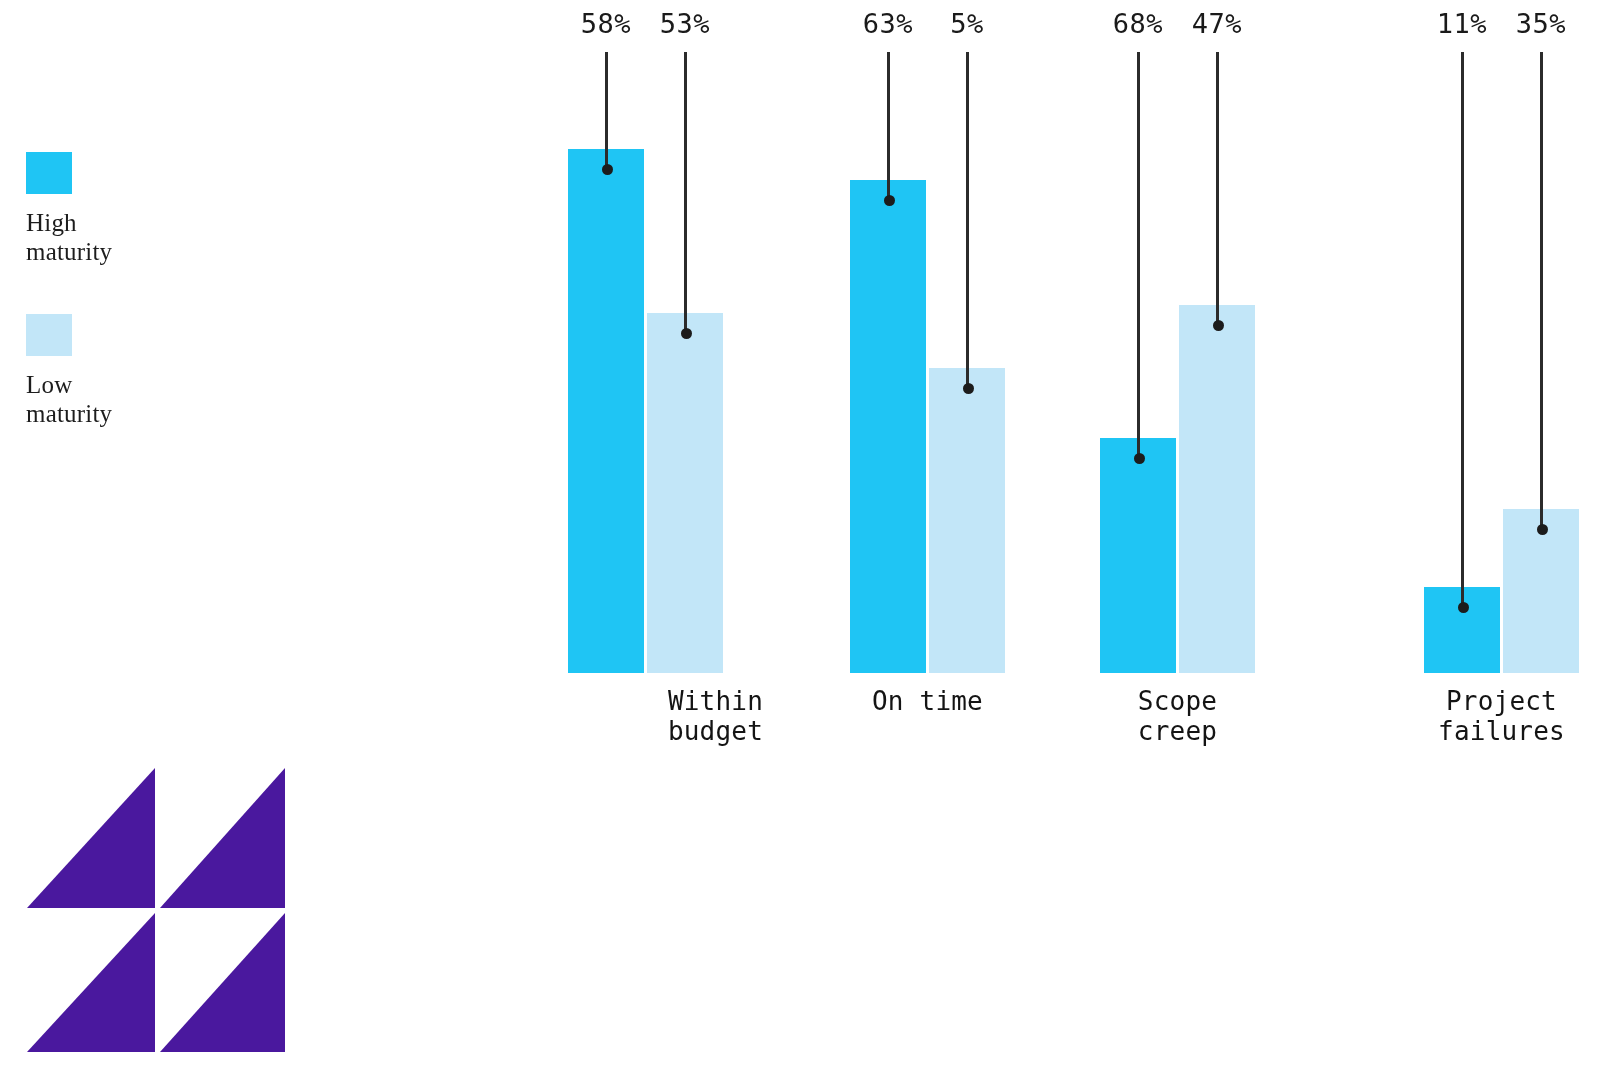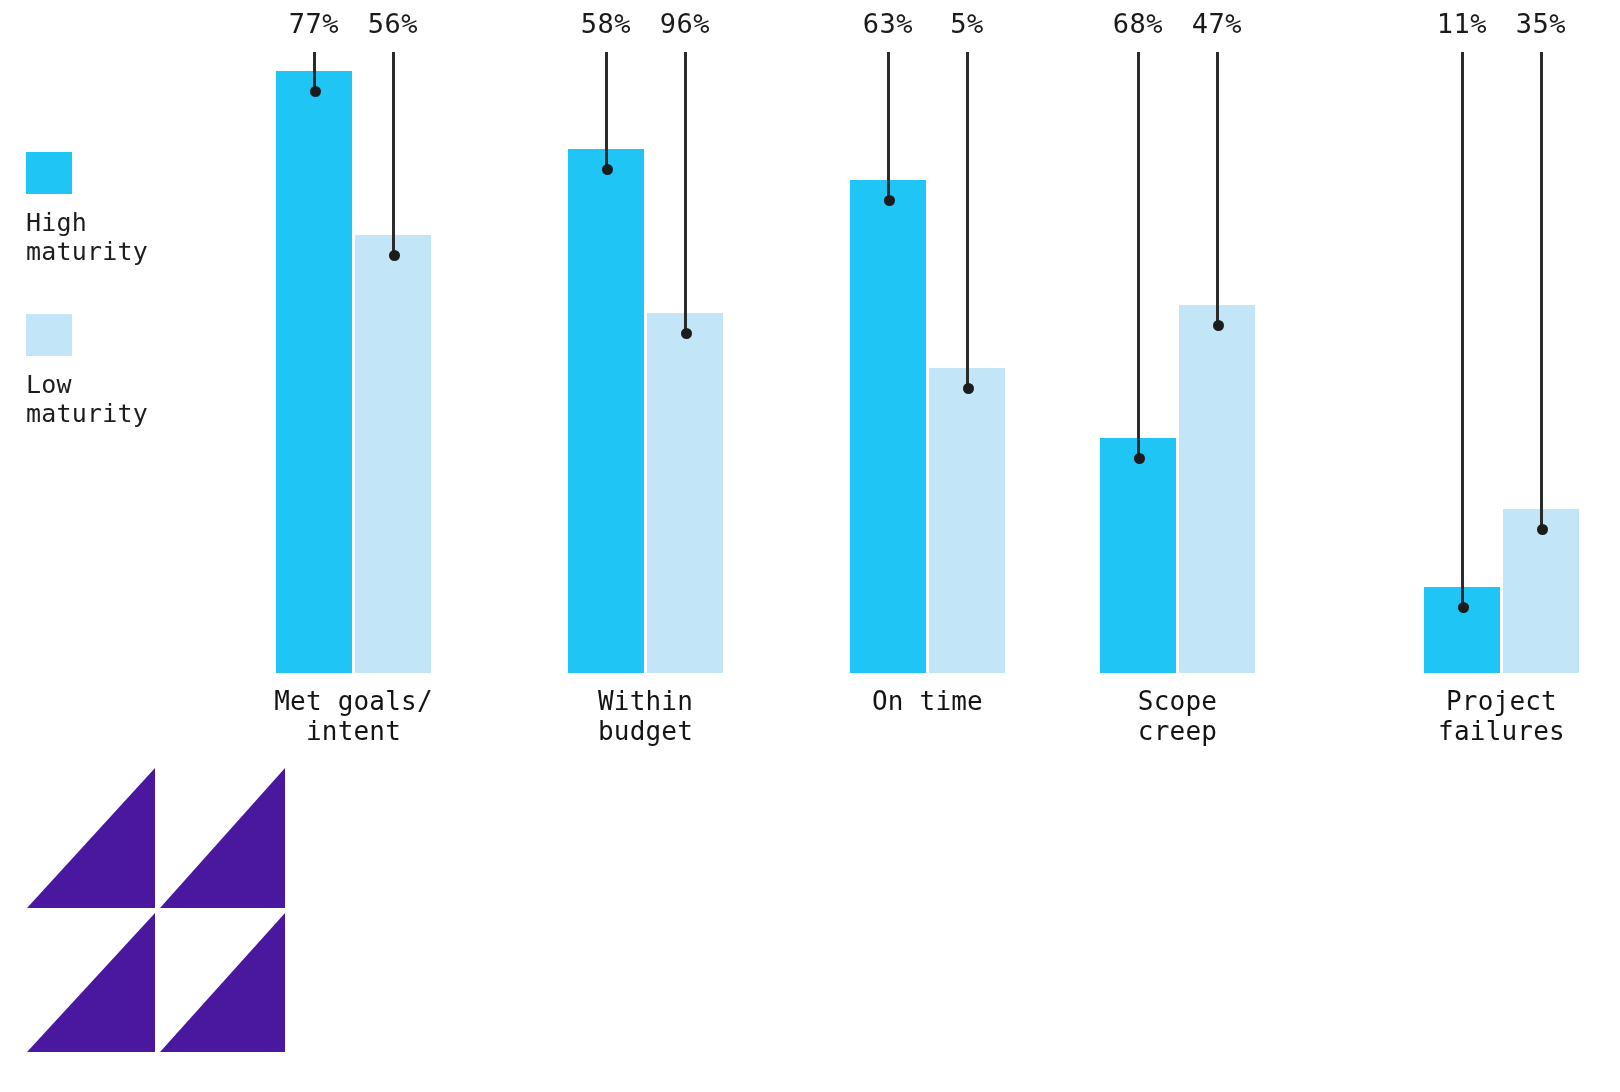--- a/index.html
+++ b/index.html
@@ -37,20 +37,21 @@
     display: block;
   }
   .legend-label {
     display: block;
     margin-top: 14px;
     font-size: 25px;
     line-height: 29px;
     letter-spacing: 0.2px;
     white-space: pre-line;
     color: #1d1d1d;
+    font-family: Liberation Serif, serif;
   }
 
   
   .plot {
     position: absolute;
     left: 0;
     top: 0;
     width: 1620px;
     height: 760px;
   }
@@ -119,42 +120,30 @@
 maturity</span>
     </div>
     <div class="legend-entry">
       <span class="legend-swatch" id="sw1" style="background: rgb(194, 230, 248);"></span>
       <span class="legend-label">Low
 maturity</span>
     </div>
   </div>
 
   <div class="plot" id="plot">
-      <div class="group" style="left: 236px; width: 235px;">
-        <div class="bar" style="left: 40px; width: 76px; height: 602.14px; background: rgb(31, 197, 244);"></div>
-        <div class="value-label" style="left: 28px; width: 100px; top: 8px;">77%</div>
-        <div class="leader" style="left: 77px; top: 52px; height: 38.86px;"></div>
-        <div class="leader-dot" style="left: 78px; top: 85.86px;"></div>
-        <div class="bar" style="left: 119px; width: 76px; height: 437.92px; background: rgb(194, 230, 248);"></div>
-        <div class="value-label" style="left: 107px; width: 100px; top: 8px;">56%</div>
-        <div class="leader" style="left: 156px; top: 52px; height: 203.08px;"></div>
-        <div class="leader-dot" style="left: 157px; top: 250.08px;"></div>
-        <div class="cat-label" style="left: 0px; width: 235px;">Met goals/
-intent</div>
-      </div>
       <div class="group" style="left: 528px; width: 235px;">
         <div class="bar" style="left: 40px; width: 76px; height: 523.94px; background: rgb(31, 197, 244);"></div>
         <div class="value-label" style="left: 28px; width: 100px; top: 8px;">58%</div>
         <div class="leader" style="left: 77px; top: 52px; height: 117.06px;"></div>
         <div class="leader-dot" style="left: 78px; top: 164.06px;"></div>
         <div class="bar" style="left: 119px; width: 76px; height: 359.72px; background: rgb(194, 230, 248);"></div>
-        <div class="value-label" style="left: 107px; width: 100px; top: 8px;">96%</div>
+        <div class="value-label" style="left: 107px; width: 100px; top: 8px;">53%</div>
         <div class="leader" style="left: 156px; top: 52px; height: 281.28px;"></div>
         <div class="leader-dot" style="left: 157px; top: 328.28px;"></div>
-        <div class="cat-label" style="left: 0px; width: 235px;">Within
+        <div class="cat-label" style="left: 0px; width: 235px; text-align: right;">Within
 budget</div>
       </div>
       <div class="group" style="left: 810px; width: 235px;">
         <div class="bar" style="left: 40px; width: 76px; height: 492.66px; background: rgb(31, 197, 244);"></div>
         <div class="value-label" style="left: 28px; width: 100px; top: 8px;">63%</div>
         <div class="leader" style="left: 77px; top: 52px; height: 148.34px;"></div>
         <div class="leader-dot" style="left: 78px; top: 195.34px;"></div>
         <div class="bar" style="left: 119px; width: 76px; height: 304.98px; background: rgb(194, 230, 248);"></div>
         <div class="value-label" style="left: 107px; width: 100px; top: 8px;">5%</div>
         <div class="leader" style="left: 156px; top: 52px; height: 336.02px;"></div>

